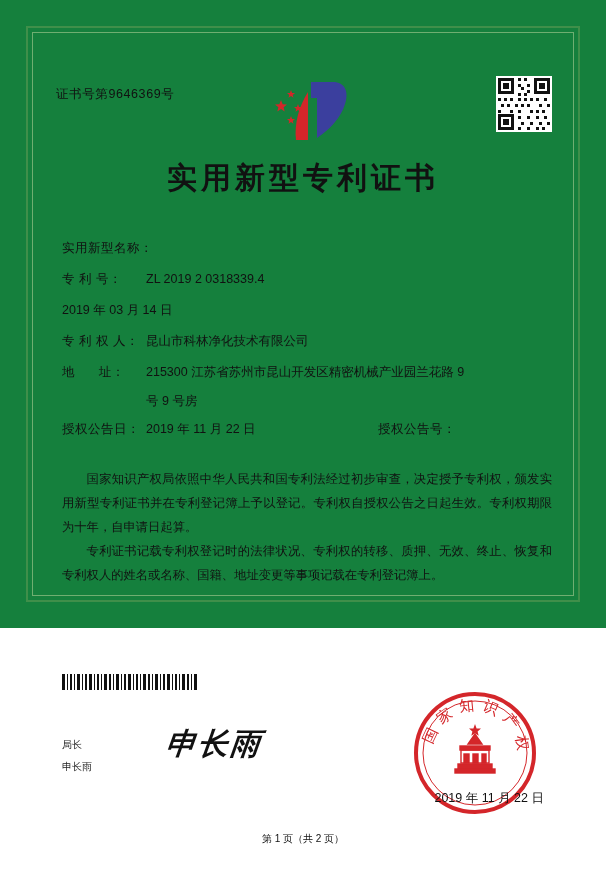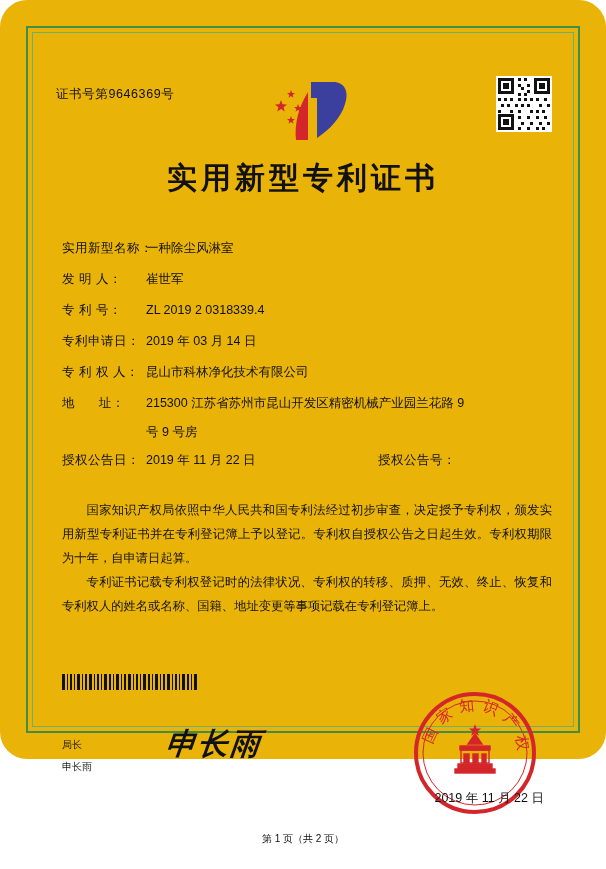--- a/index.html
+++ b/index.html
@@ -12,23 +12,22 @@
     height: 869px;
     font-family: "Liberation Sans", sans-serif;
     color: #1a1a1a;
     position: relative;
     overflow: hidden;
   }
   .page {
     position: absolute;
     left: 0; top: 0;
     width: 606px;
-    height: 759px;
-    background: #eab308;
-    border-radius: 27px;
+    height: 628px;
+    background: #15803d;
   }
   
   .border-outer {
     position: absolute;
     left: 26px; top: 26px;
     right: 26px; bottom: 26px;
     border: 2px solid #3f8f4a;
   }
   .border-inner {
     position: absolute;
@@ -264,32 +263,26 @@
           </g>
         </svg>
       </div>
     </div>
 
     <div class="title">实用新型专利证书</div>
 
     <div class="fields">
       <div class="field">
         <span class="flabel">实用新型名称：</span>
-        <span class="fvalue">一种除尘风淋室</span>
-      </div>
-      <div class="field">
-        <span class="flabel">发 明 人：</span>
-        <span class="fvalue">崔世军</span>
       </div>
       <div class="field">
         <span class="flabel">专 利 号：</span>
         <span class="fvalue">ZL 2019 2 0318339.4</span>
       </div>
       <div class="field">
-        <span class="flabel">专利申请日：</span>
         <span class="fvalue">2019 年 03 月 14 日</span>
       </div>
       <div class="field">
         <span class="flabel">专 利 权 人：</span>
         <span class="fvalue">昆山市科林净化技术有限公司</span>
       </div>
       <div class="field">
         <span class="flabel">地      址：</span>
         <span class="fvalue">215300 江苏省苏州市昆山开发区精密机械产业园兰花路 9</span>
       </div>

